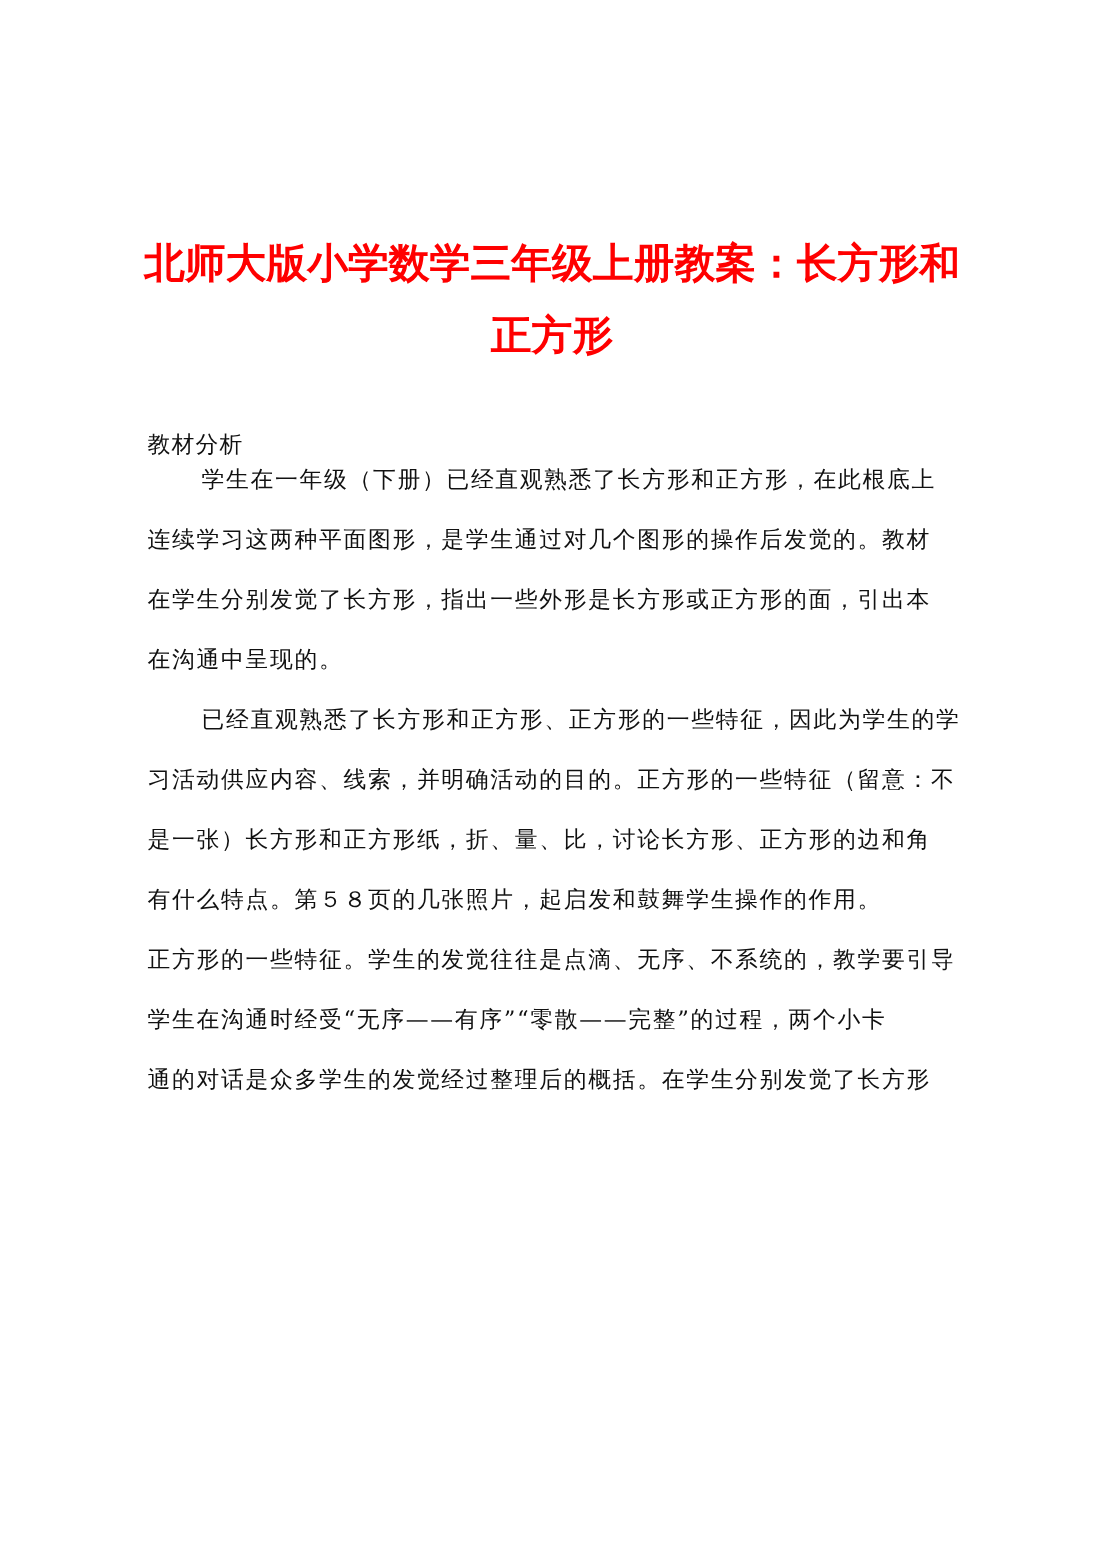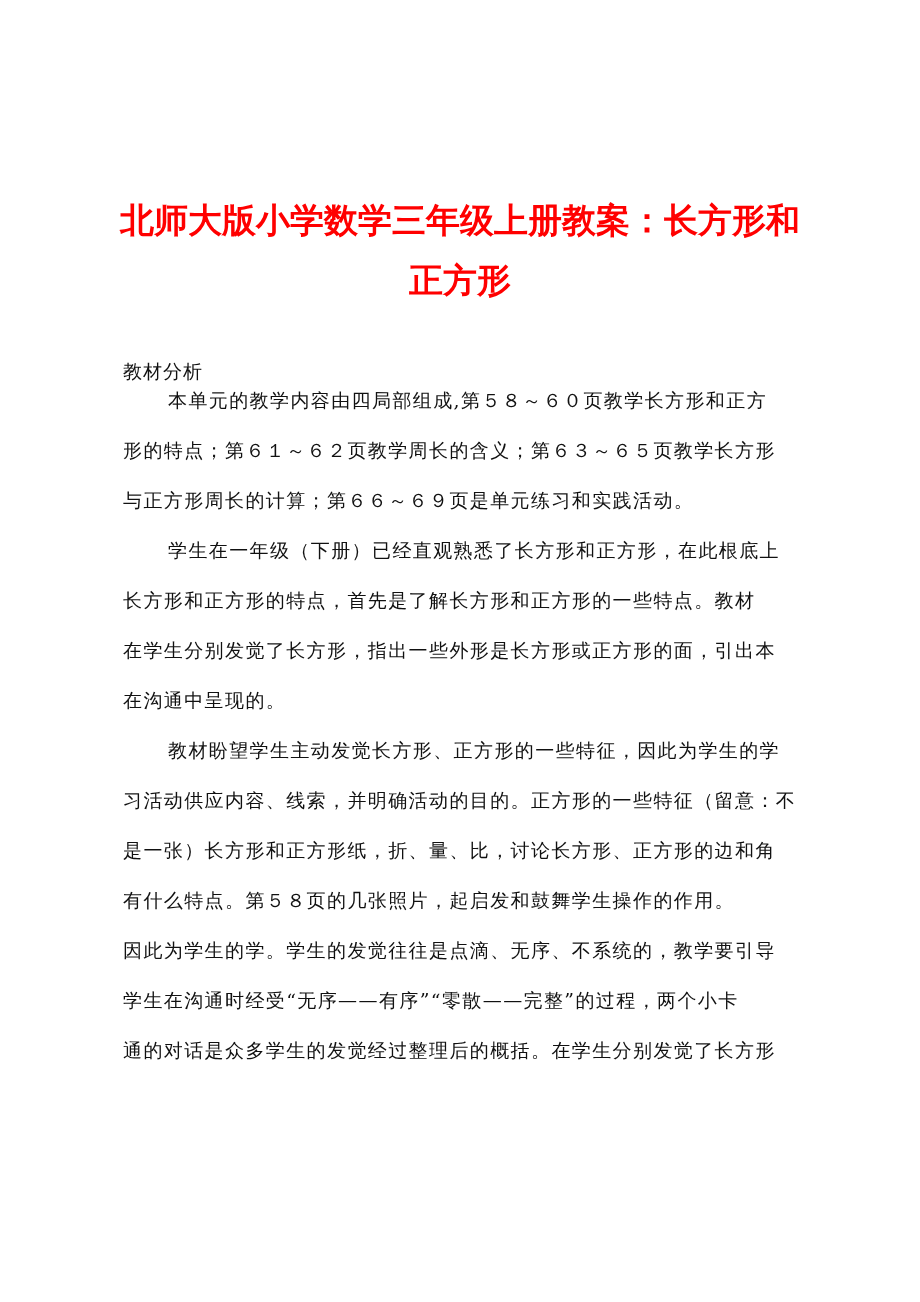--- a/index.html
+++ b/index.html
@@ -72,41 +72,36 @@
 
   <h1 class="title">
     <span style="display:block;">北师大版小学数学三年级上册教案：长方形和</span>
     <span style="display:block;">正方形</span>
   </h1>
 
   <h2 class="section-heading">教材分析</h2>
 
   <div class="body-text">
 
-    <div>
-      <span class="line indent">本单元的教学内容由四局部组成,第５８～６０页教学长方形和正方</span>
-      <span class="line">形的特点；第６１～６２页教学周长的含义；第６３～６５页教学长方形</span>
-      <span class="line">与正方形周长的计算；第６６～６９页是单元练习和实践活动。</span>
-    </div>
 
 
     <div>
       <span class="line indent">学生在一年级（下册）已经直观熟悉了长方形和正方形，在此根底上</span>
-      <span class="line">长方形和正方形的特点，首先是了解长方形和正方形的一些特点。教材</span>
+      <span class="line">连续学习这两种平面图形，是学生通过对几个图形的操作后发觉的。教材</span>
       <span class="line">在学生分别发觉了长方形，指出一些外形是长方形或正方形的面，引出本</span>
       <span class="line">在沟通中呈现的。</span>
     </div>
 
     <div>
-      <span class="line indent">教材盼望学生主动发觉长方形、正方形的一些特征，因此为学生的学</span>
+      <span class="line indent">已经直观熟悉了长方形和正方形、正方形的一些特征，因此为学生的学</span>
       <span class="line">习活动供应内容、线索，并明确活动的目的。正方形的一些特征（留意：不</span>
       <span class="line">是一张）长方形和正方形纸，折、量、比，讨论长方形、正方形的边和角</span>
       <span class="line">有什么特点。第５８页的几张照片，起启发和鼓舞学生操作的作用。</span>
     </div>
 
     <div>
-      <span class="line">因此为学生的学。学生的发觉往往是点滴、无序、不系统的，教学要引导</span>
+      <span class="line">正方形的一些特征。学生的发觉往往是点滴、无序、不系统的，教学要引导</span>
       <span class="line">学生在沟通时经受“无序——有序”“零散——完整”的过程，两个小卡</span>
       <span class="line">通的对话是众多学生的发觉经过整理后的概括。在学生分别发觉了长方形</span>
     </div>
 
   </div>
 </div>
 
 </body></html>

